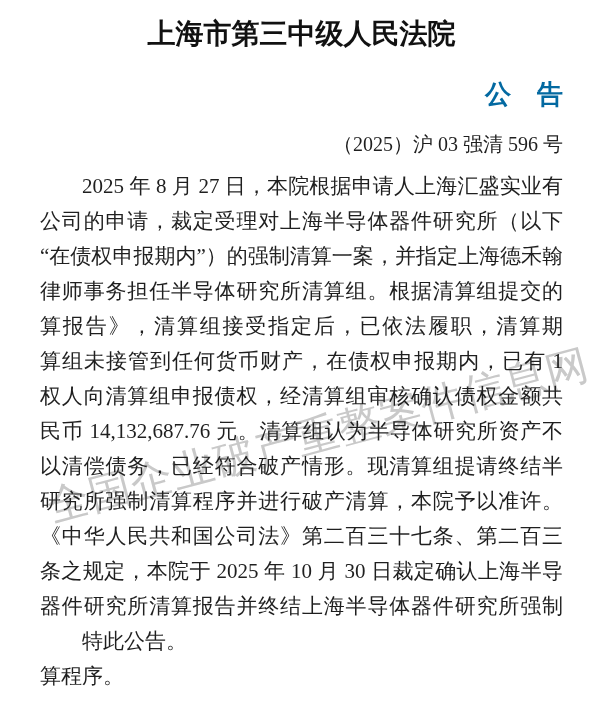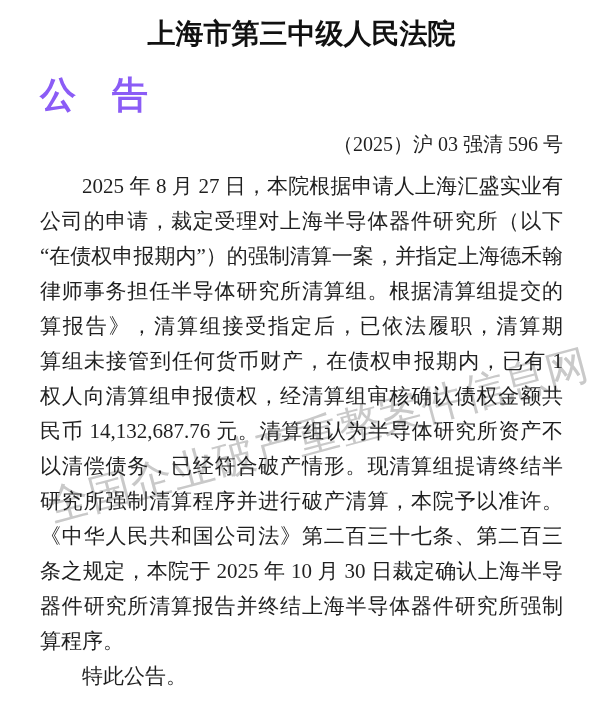--- a/index.html
+++ b/index.html
@@ -39,25 +39,25 @@
   .court-name {
     margin: 16px 0 12px 0;
     font-size: 28px;
     line-height: 36px;
     font-weight: 700;
     text-align: center;
     color: #111111;
   }
   .doc-title {
     margin-top: 28px;
-    font-size: 36px;
+    font-size: 26px;
     line-height: 30px;
     font-weight: 700;
-    text-align: left;
-    color: #8b5cf6;
+    text-align: right;
+    color: #0369a1;
   }
   .case-number {
     margin-top: 23px;
     font-size: 20px;
     line-height: 22px;
     text-align: right;
   }
   .body-text {
     margin-top: 14px;
   }
@@ -98,18 +98,18 @@
         <div class="line justify">律师事务担任半导体研究所清算组。根据清算组提交的《清</div>
         <div class="line justify">算报告》，清算组接受指定后，已依法履职，清算期间，清</div>
         <div class="line justify">算组未接管到任何货币财产，在债权申报期内，已有 1 户债</div>
         <div class="line justify">权人向清算组申报债权，经清算组审核确认债权金额共计人</div>
         <div class="line justify">民币 14,132,687.76 元。清算组认为半导体研究所资产不足</div>
         <div class="line justify">以清偿债务，已经符合破产情形。现清算组提请终结半导体</div>
         <div class="line justify">研究所强制清算程序并进行破产清算，本院予以准许。根据</div>
         <div class="line justify">《中华人民共和国公司法》第二百三十七条、第二百三十九</div>
         <div class="line justify">条之规定，本院于 2025 年 10 月 30 日裁定确认上海半导体</div>
         <div class="line justify">器件研究所清算报告并终结上海半导体器件研究所强制清</div>
+        <div class="line indent">特此公告。</div>
         <div class="line">算程序。</div>
-        <div class="line indent">特此公告。</div>
       </div>
 
   </div>
 </div>
 
 </body></html>

